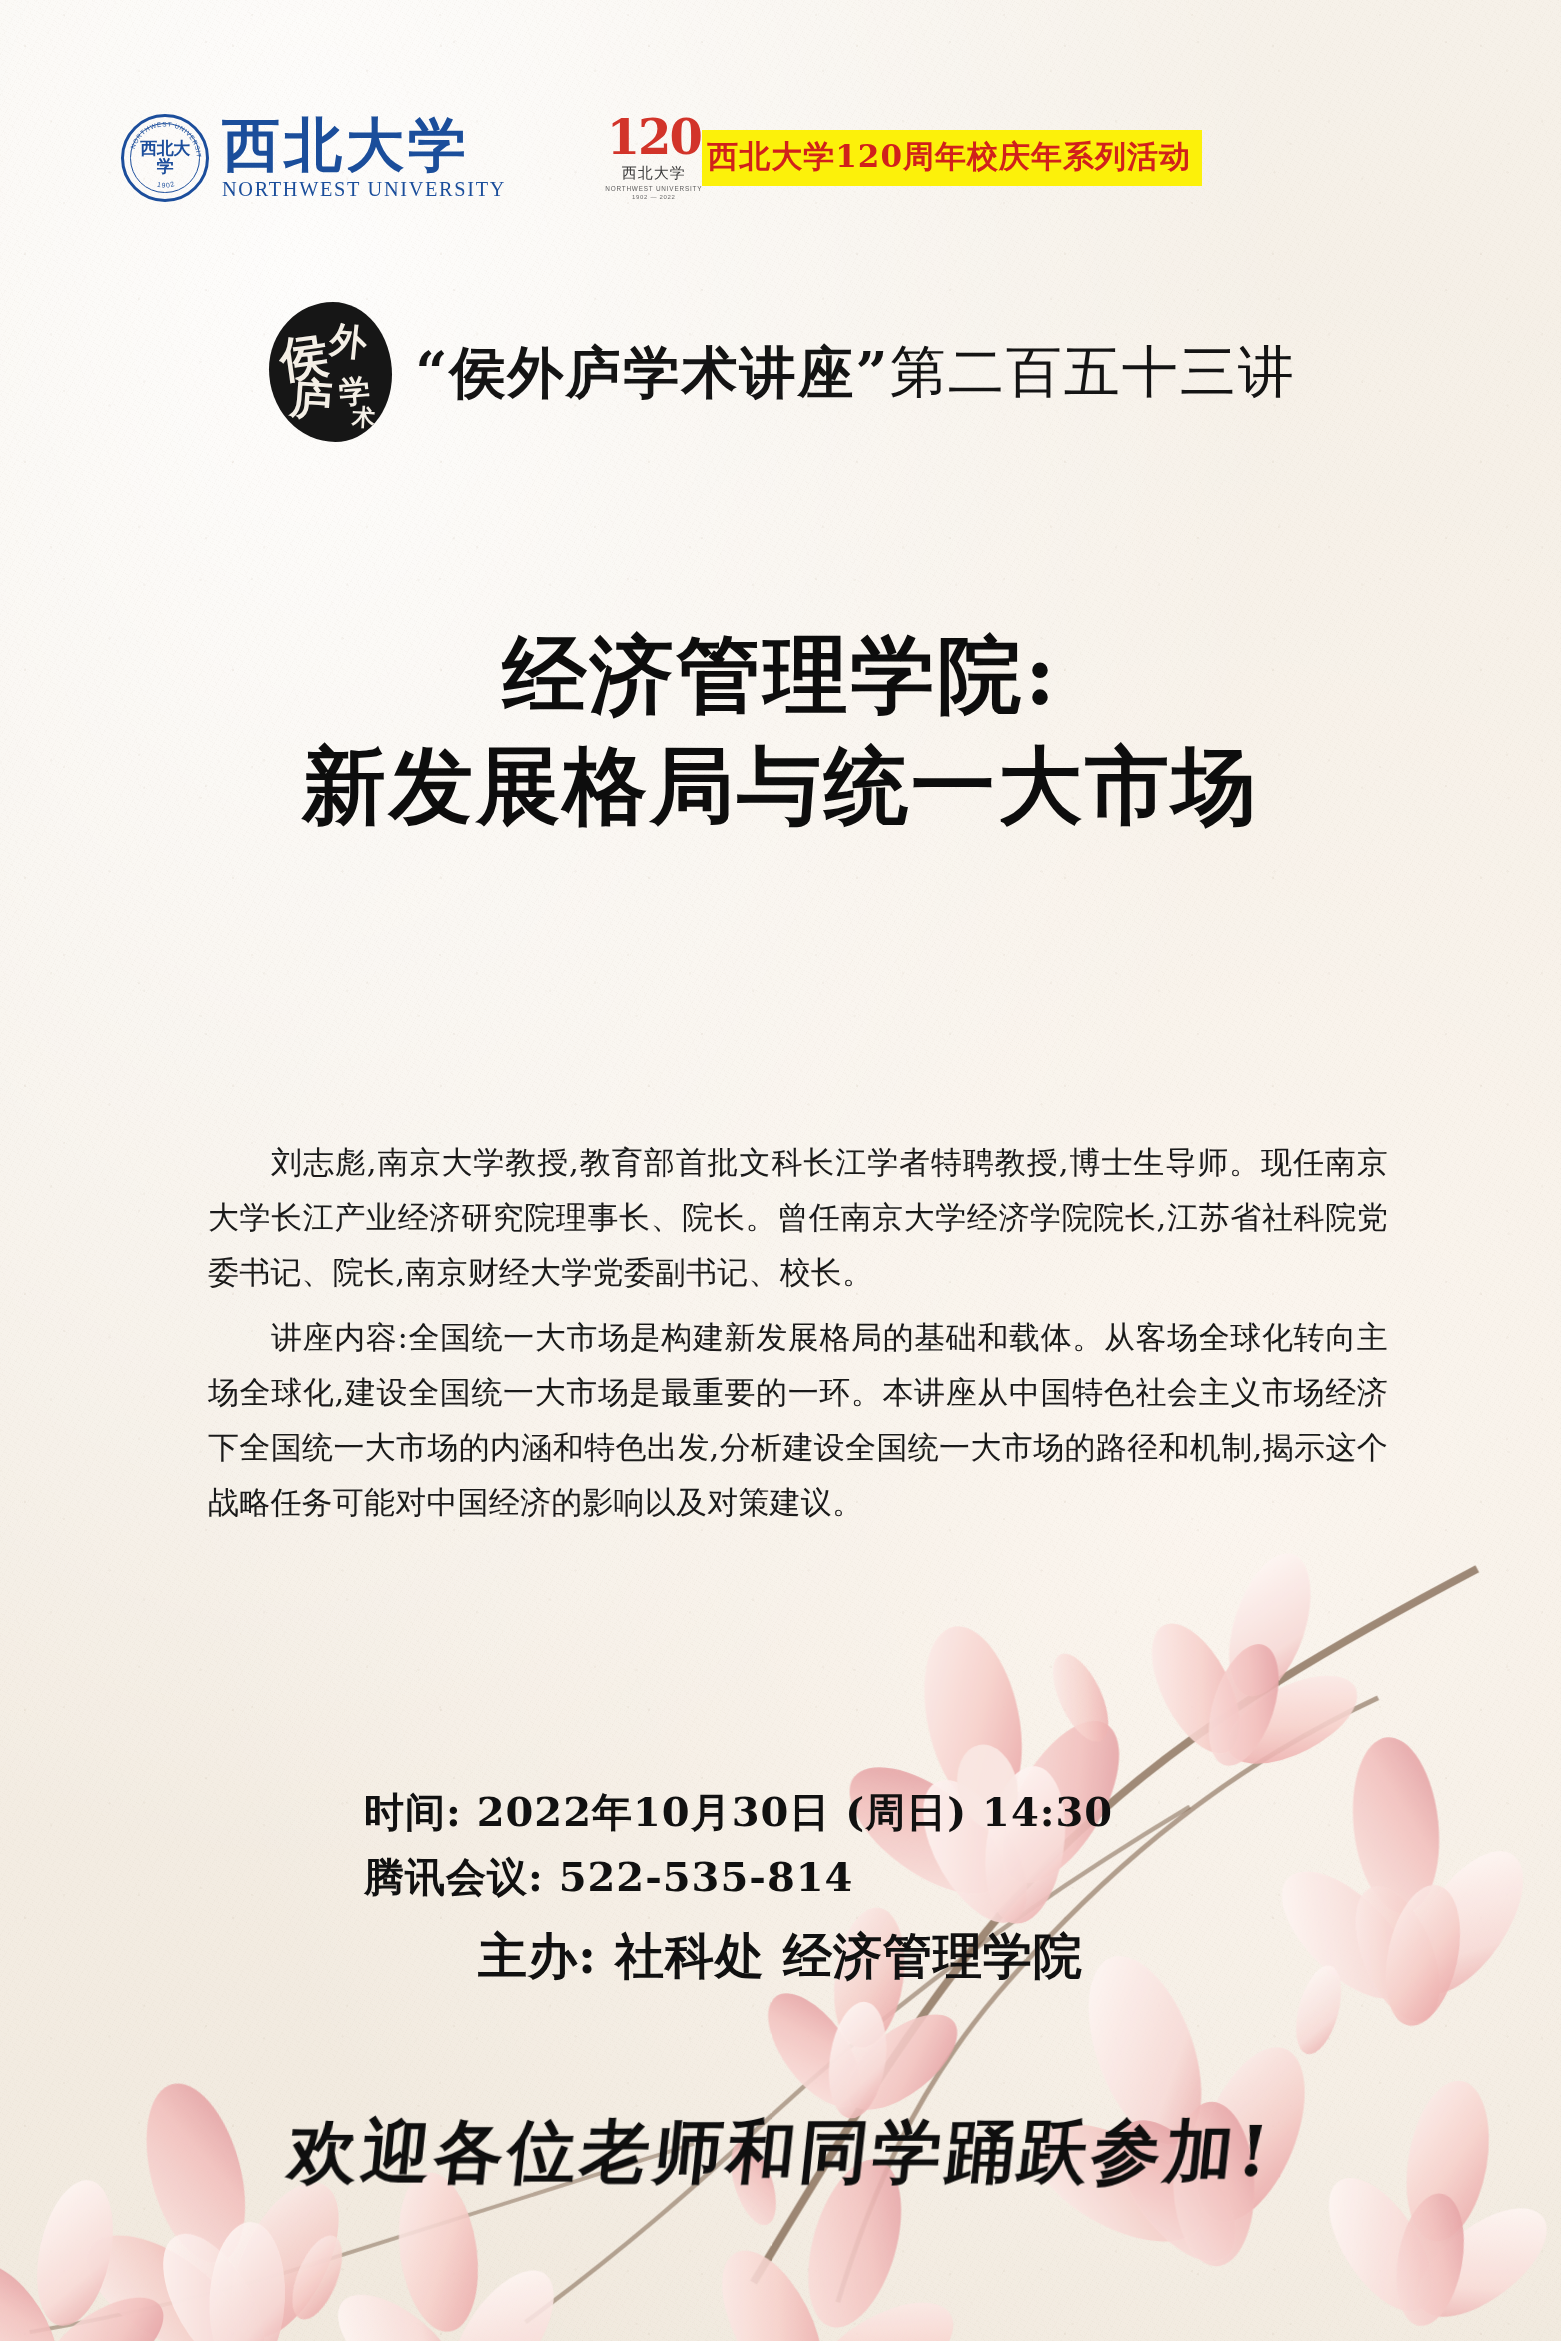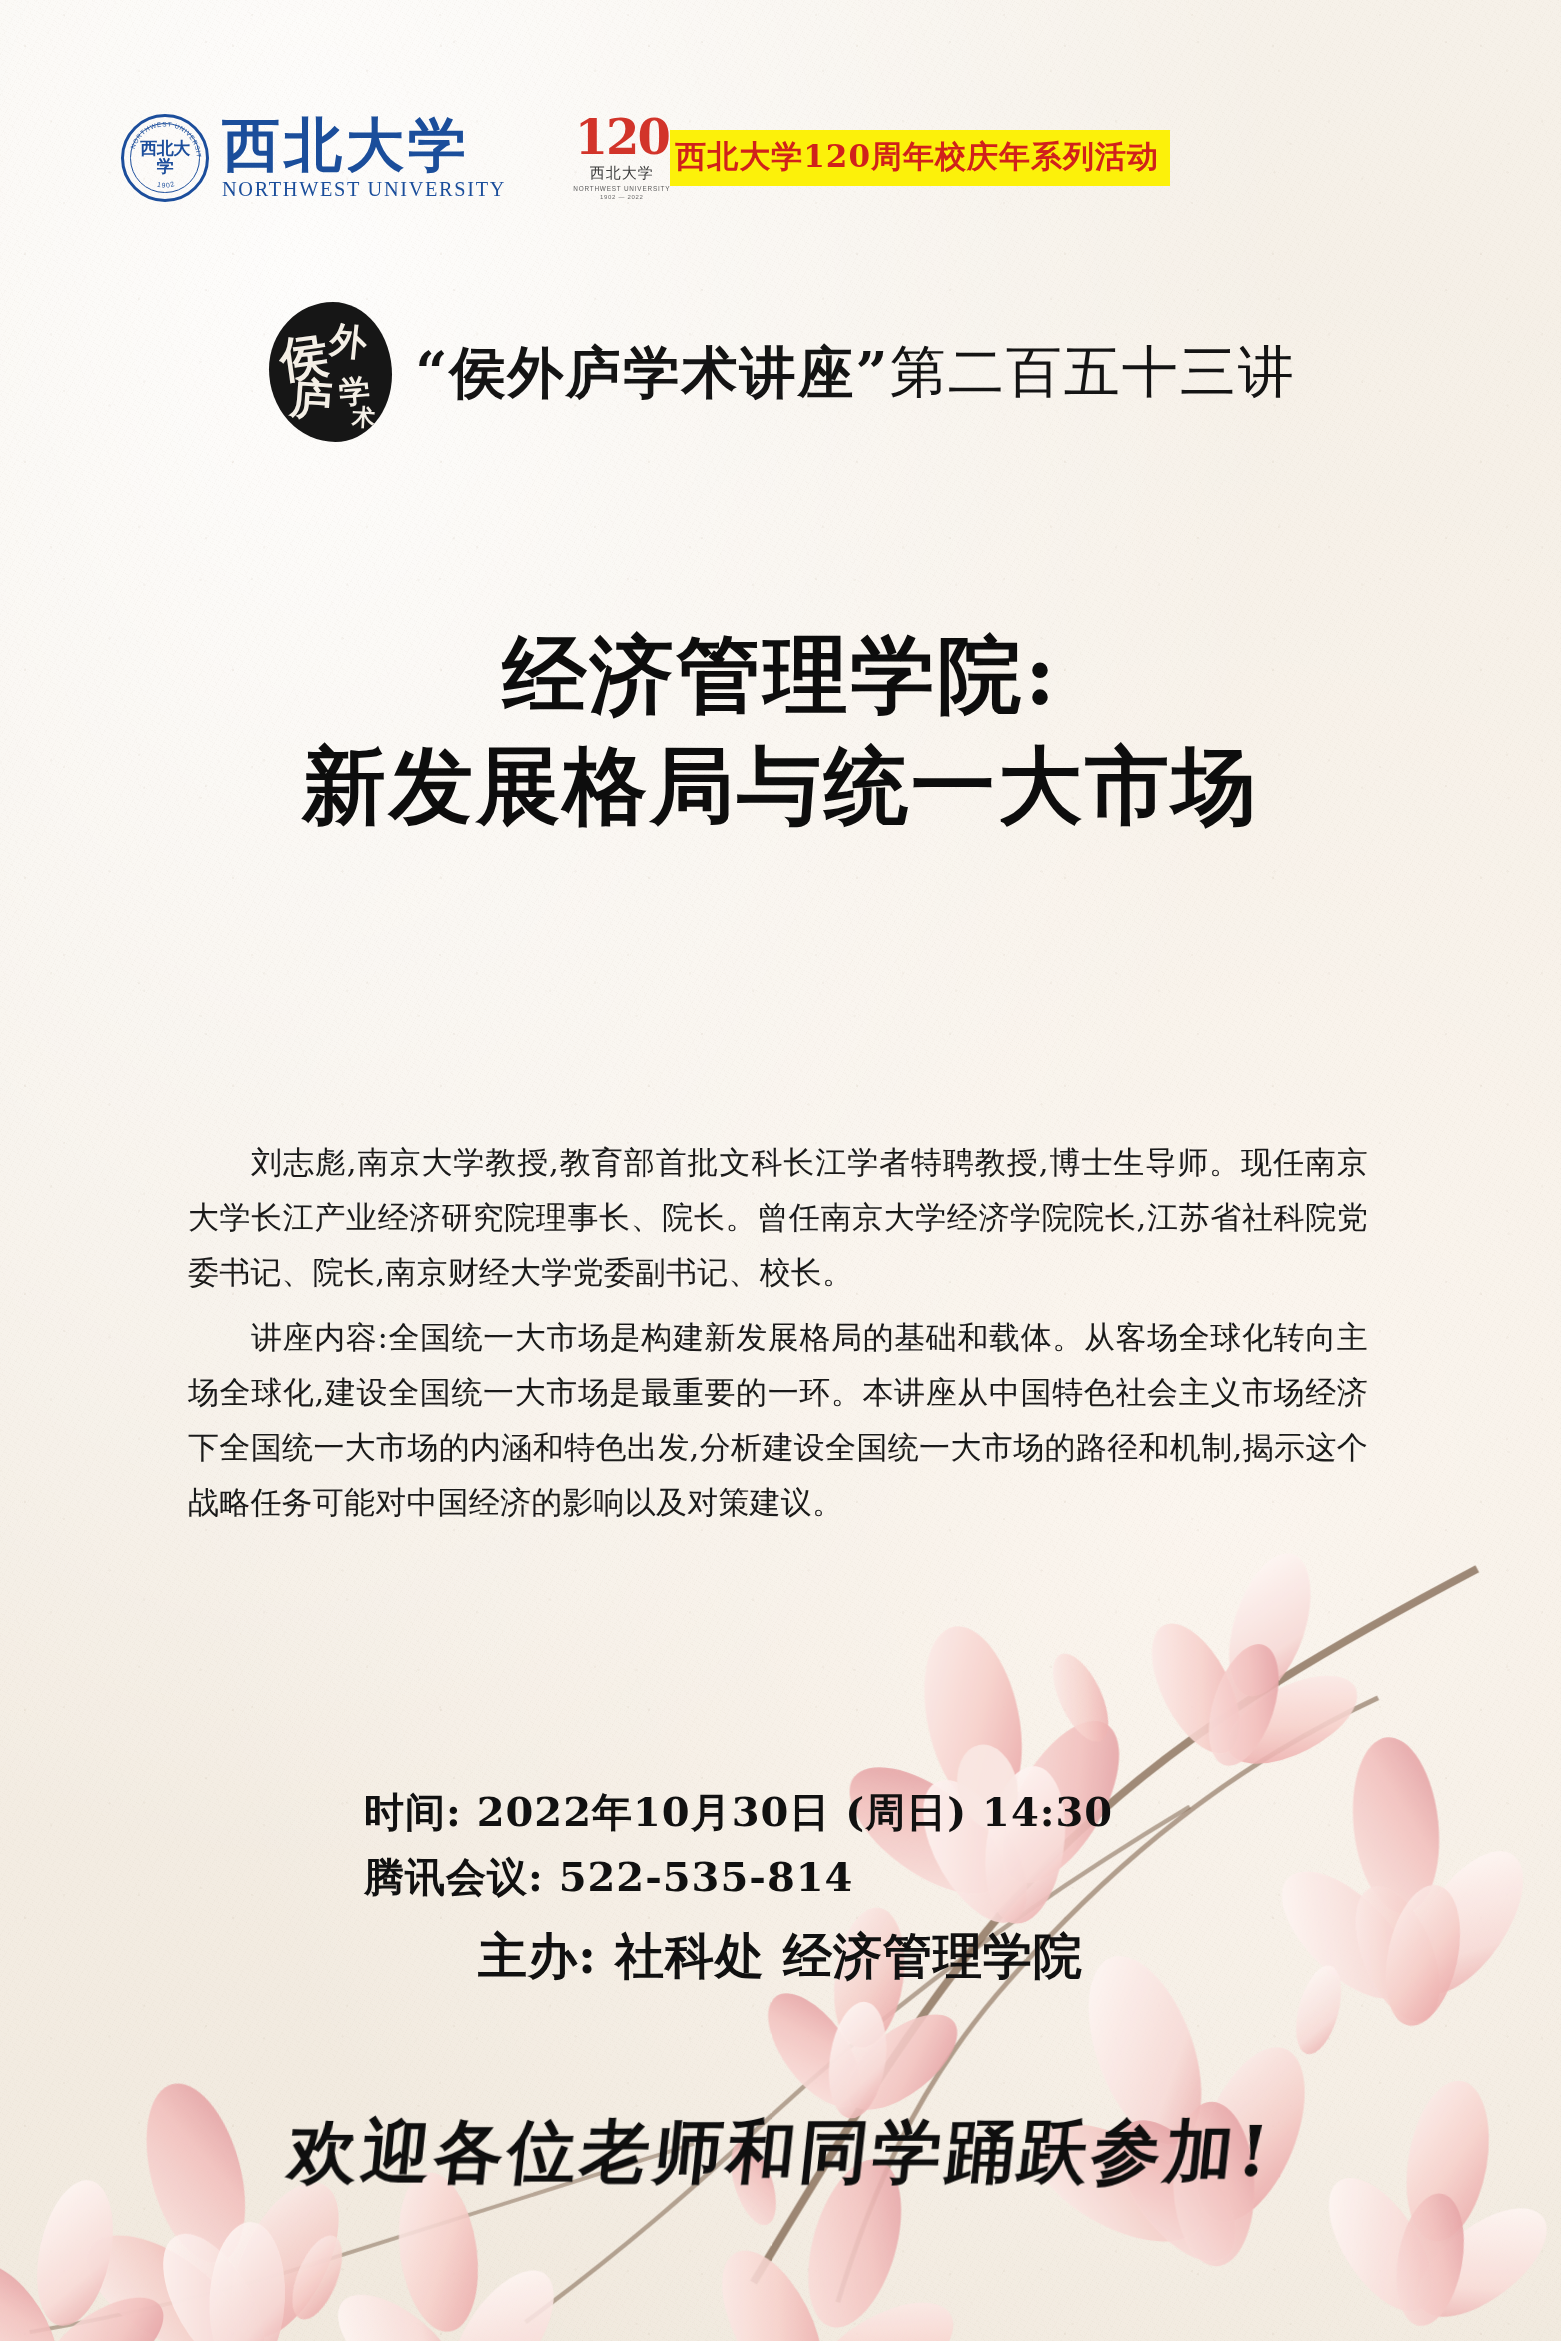--- a/index.html
+++ b/index.html
@@ -111,21 +111,21 @@
   }
   .nwu-en {
     font-family: "Liberation Serif", serif;
     font-size: 20.3px;
     letter-spacing: 1.7px;
     color: #1b4e9b;
     margin-top: 2px;
   }
 
   .anniv-logo {
-    margin-left: 67px;
+    margin-left: 99px;
     display: flex;
     flex-direction: column;
     align-items: center;
     flex: 0 0 auto;
   }
   .anniv-120 {
     font-family: "DejaVu Serif", serif;
     font-size: 48px;
     font-weight: bold;
     color: #d2342a;
@@ -268,21 +268,21 @@
     font-size: 43px;
     letter-spacing: 1.5px;
     line-height: 1.42;
     white-space: nowrap;
   }
 
   
   .body-copy {
     position: absolute;
     top: 1135px;
-    left: 188px;
+    left: 208px;
     width: 1180px;
     color: #1a1a1a;
   }
   .body-copy p {
     margin: 0 0 9px 0;
     font-family: "DejaVu Serif", serif;
     font-size: 31px;
     line-height: 1.78;
     text-indent: 63px;
     text-align: justify;

